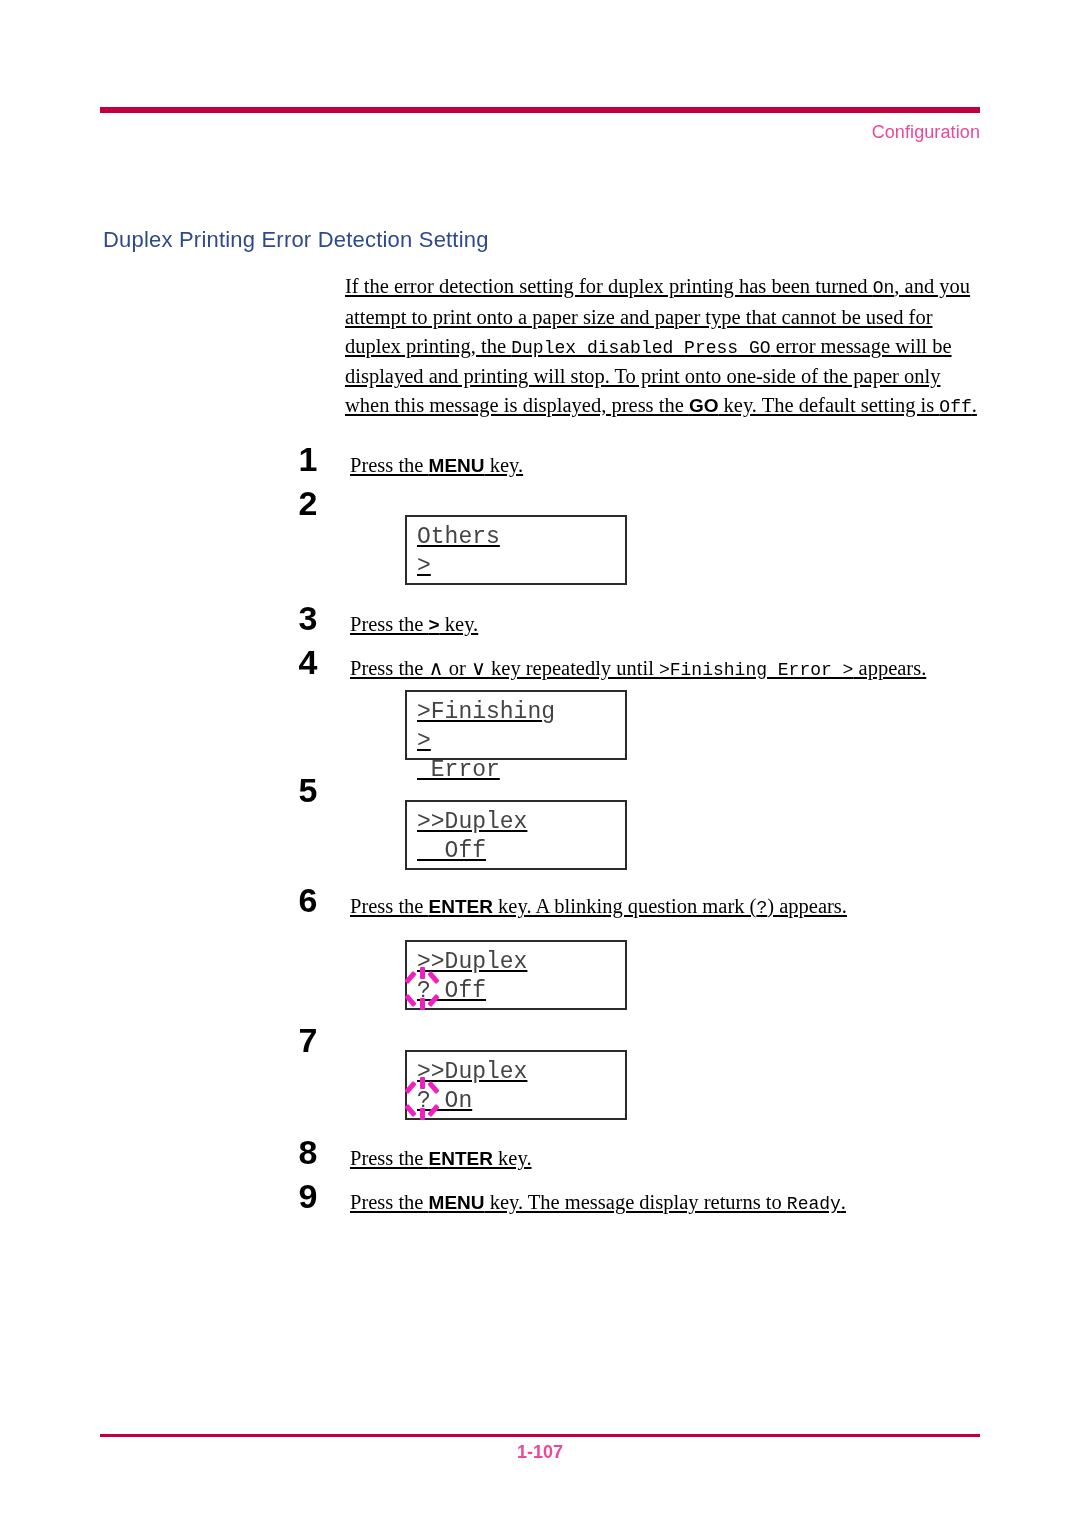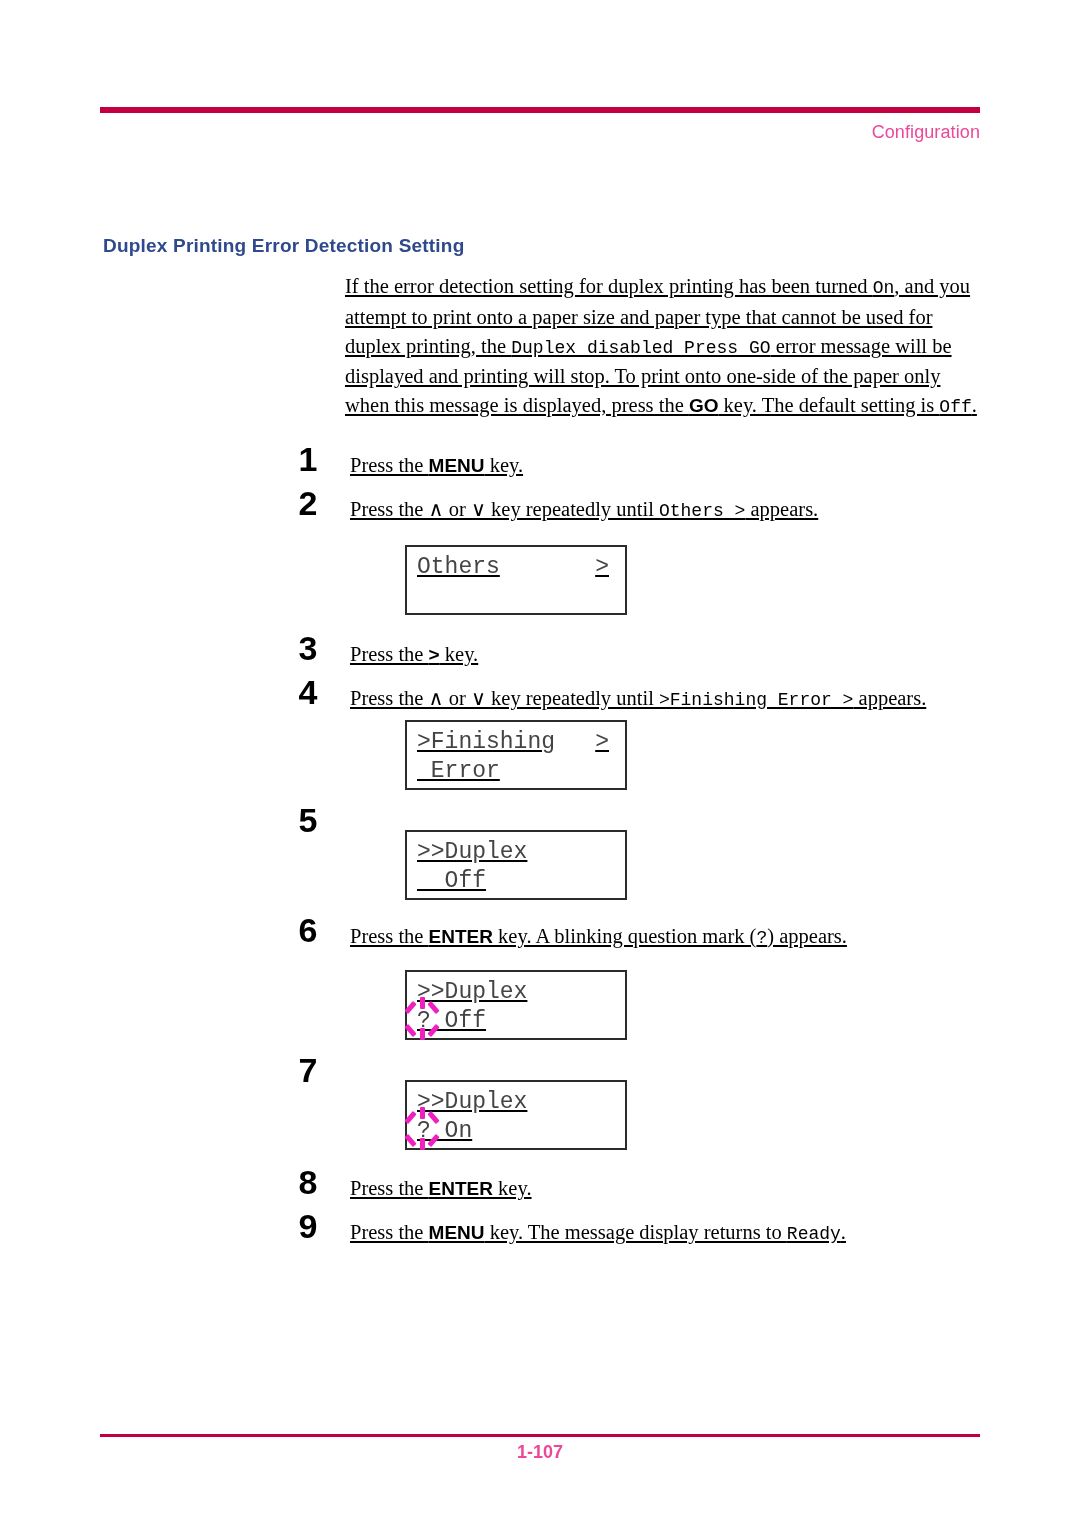--- a/index.html
+++ b/index.html
@@ -33,24 +33,24 @@
     font-size: 18px;
     color: #ec4899;
     letter-spacing: 0.1px;
     white-space: nowrap;
   }
 
   
   .section-title {
     position: absolute;
     left: 103px;
-    top: 222px;
-    font-family: "Liberation Sans", sans-serif;
-    font-weight: bold;
-    font-size: 19px;
+    top: 212px;
+    font-family: "Liberation Sans", sans-serif;
+    font-weight: normal;
+    font-size: 22px;
     color: #2E4A8C;
     letter-spacing: 0.2px;
     white-space: nowrap;
   }
 
   
   .content {
     position: absolute;
     left: 345px;
     top: 272px;
@@ -109,20 +109,21 @@
     font-family: "Liberation Mono", monospace;
     font-size: 23px;
     color: #444;
     padding: 6px 10px 0 10px;
   }
   .lcd-line {
     display: flex;
     justify-content: space-between;
     line-height: 29px;
     white-space: pre;
+    flex-direction: column;
   }
   .lcd-line .right {
     padding-right: 6px;
   }
   .lcd-line-2 {
     line-height: 29px;
     white-space: pre;
   }
 
   
@@ -190,21 +191,20 @@
 
   <p class="intro"><span>If the error detection setting for duplex printing has been turned </span><span class="mono">On</span><span>, and you attempt to print onto a paper size and paper type that cannot be used for duplex printing, the </span><span class="mono">Duplex disabled Press GO</span><span> error message will be displayed and printing will stop. To print onto one-side of the paper only when this message is displayed, press the </span><span class="kbd">GO</span><span> key. The default setting is </span><span class="mono">Off</span><span>.</span></p>
 
   <div class="step" style="margin-top:29px;">
     <div class="step-num">1</div>
     <div class="step-text"><span>Press the </span><span class="kbd">MENU</span><span> key.</span></div>
   </div>
 
   <div class="step" style="margin-top:15px;">
     <div class="step-num">2</div>
-    <div class="step-text"><span>Press the ∧ or ∨ key repeatedly until </span><span class="mono">Others &gt;</span><span> appears.</span></div>
   </div>
 
   <div class="lcd" style="margin-top:20px;">
     <div class="lcd-line">
       <span>Others</span>
       <span class="right">&gt;</span>
     </div>
     <div class="lcd-line-2"></div>
   </div>
 

